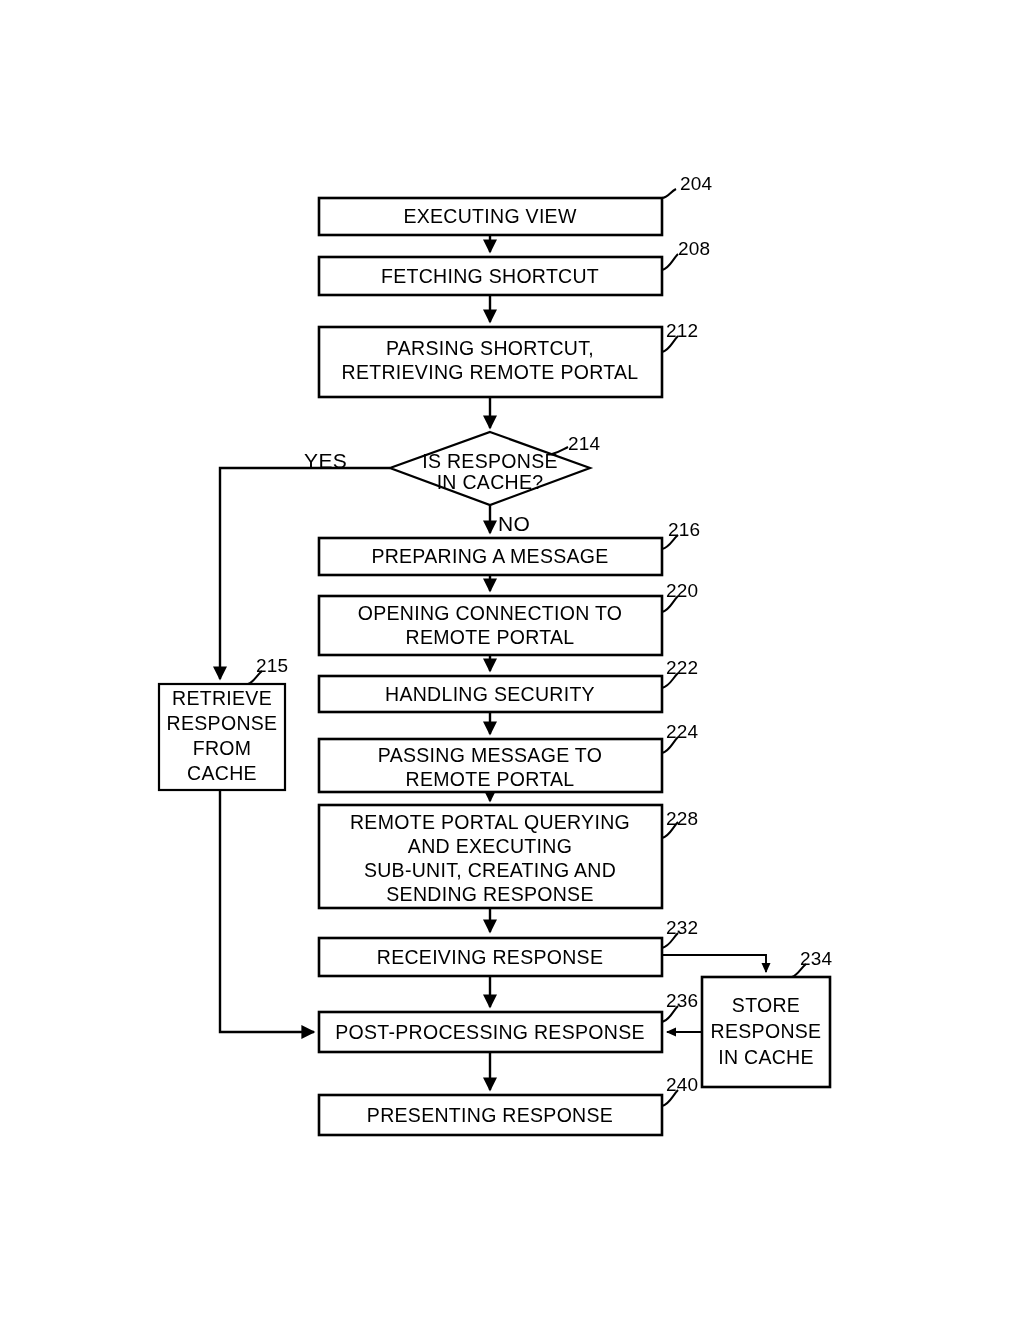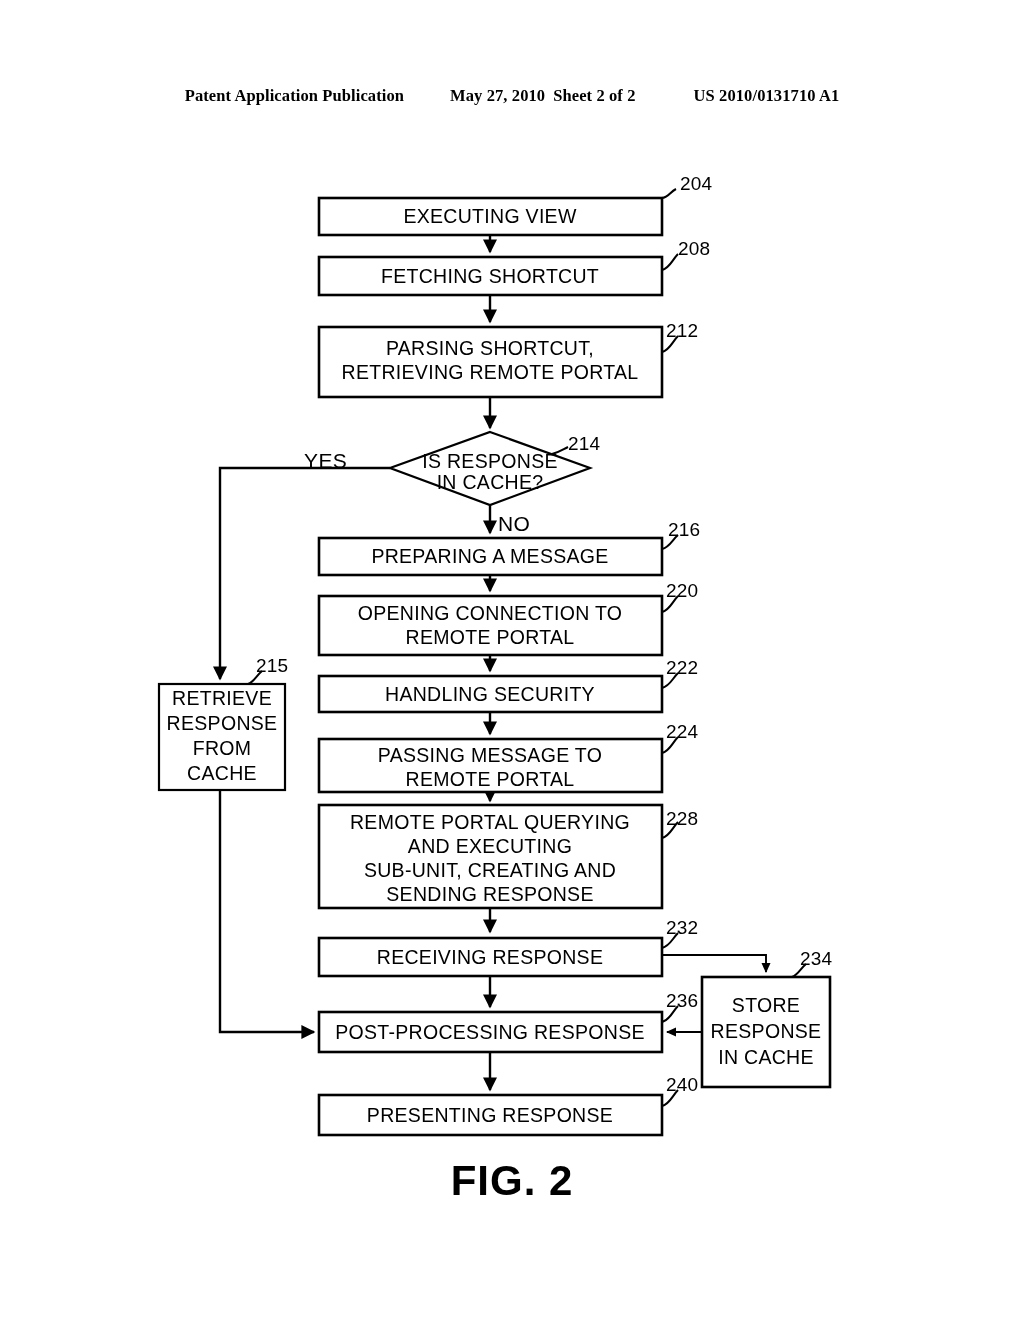--- a/index.html
+++ b/index.html
@@ -53,26 +53,20 @@
   .shape-thin{fill:#ffffff;stroke:#000000;stroke-width:2.2;}
   .conn{stroke:#000000;stroke-width:2.4;fill:none;}
   .conn-thin{stroke:#000000;stroke-width:1.9;fill:none;}
   .leader{stroke:#000000;stroke-width:2.0;fill:none;}
 </style>
 </head>
 <body>
 
 <div class="page">
 
-  <div class="header">
-    <span class="h-pub">Patent Application Publication</span>
-    <span class="h-date">May 27, 2010</span>
-    <span class="h-sheet">Sheet 2 of 2</span>
-    <span class="h-num">US 2010/0131710 A1</span>
-  </div>
 
   <svg class="diagram" viewBox="0 0 1024 1320">
 
     <defs>
       <marker id="arrow" viewBox="0 0 12 12" refX="9" refY="6" markerWidth="7" markerHeight="7" orient="auto-start-reverse">
         <path d="M 0 1 L 10 6 L 0 11 z" fill="#000"></path>
       </marker>
       <marker id="arrowsm" viewBox="0 0 12 12" refX="9" refY="6" markerWidth="6.5" markerHeight="6.5" orient="auto-start-reverse">
         <path d="M 0 1.5 L 10 6 L 0 10.5 z" fill="#000"></path>
       </marker>
@@ -232,15 +226,14 @@
 
     <g>
       <rect class="shape" x="319" y="1095" width="343" height="40"></rect>
       <text class="boxtext" x="490" y="1122" text-anchor="middle">PRESENTING RESPONSE</text>
       <path class="leader" d="M 662 1106 C 670 1104 672 1096 678 1090"></path>
       <text class="reftext" x="666" y="1091" text-anchor="start">240</text>
     </g>
 
   </svg>
 
-  <div class="figcap">FIG. 2</div>
 
 </div>
 
 </body></html>

